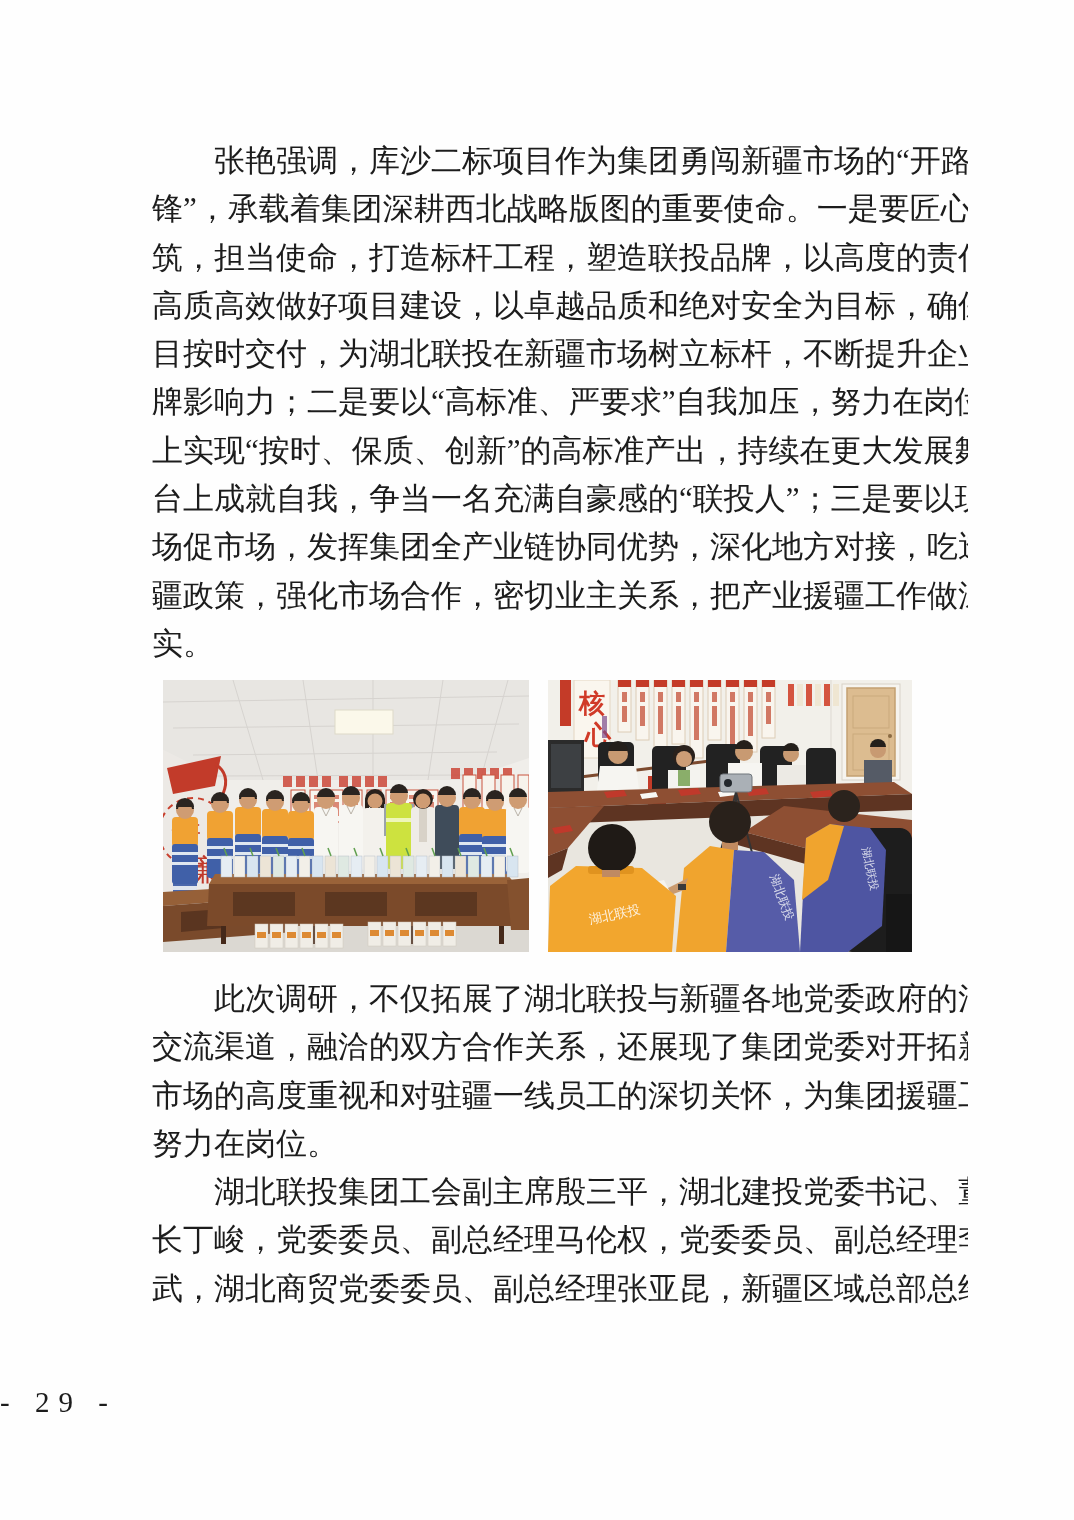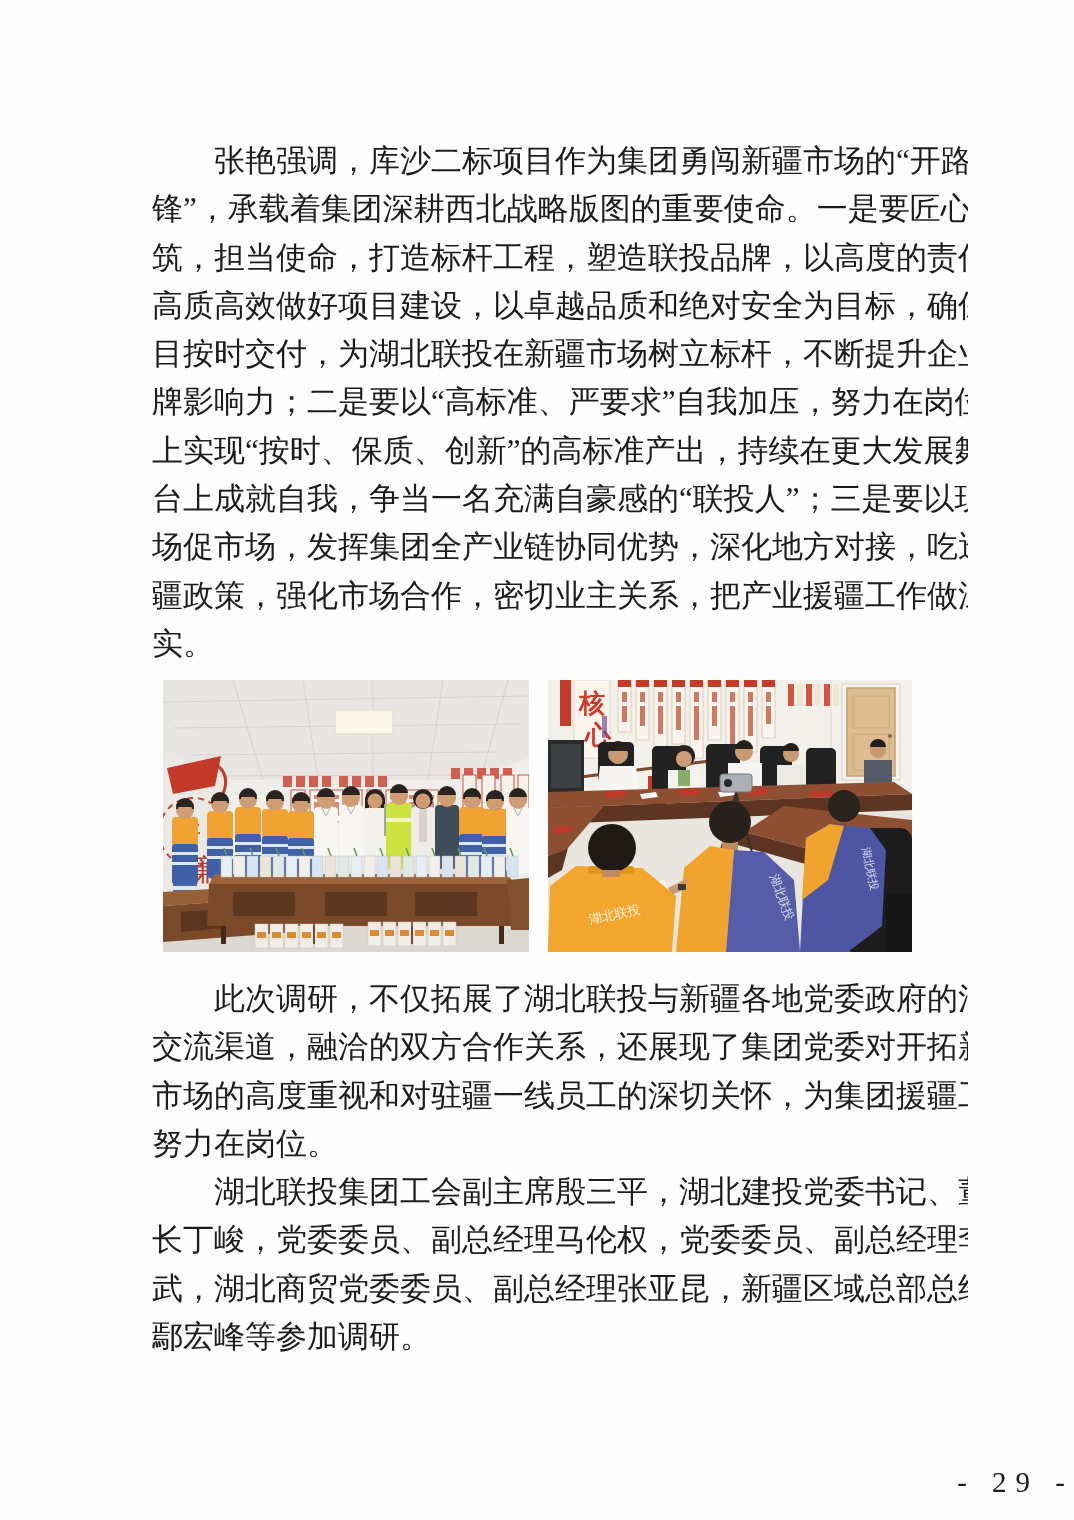--- a/index.html
+++ b/index.html
@@ -33,22 +33,22 @@
     position:absolute; left:163px; top:680px;
     width:749px; height:272px;
     display:flex; gap:19px;
   }
   .photo { height:272px; overflow:hidden; background:#e8e6e2; }
   .photo-left  { width:366px; }
   .photo-right { width:364px; }
   .photo svg { display:block; width:100%; height:100%; }
 
   .footer {
-    position:absolute; top:1458px; left:0; width:100%;
-    text-align:right;
+    position:absolute; top:1378px; left:0; width:100%;
+    text-align:left;
     font-size:29px; line-height:48px;
     letter-spacing:9px;
     color:#1c1c1c;
   }
 </style>
 </head>
 <body>
 
 <div class="page">
 
@@ -500,18 +500,17 @@
     <div class="tline indent">此次调研，不仅拓展了湖北联投与新疆各地党委政府的沟通</div>
     <div class="tline">交流渠道，融洽的双方合作关系，还展现了集团党委对开拓新疆</div>
     <div class="tline">市场的高度重视和对驻疆一线员工的深切关怀，为集团援疆工作</div>
     <div class="tline pend">努力在岗位。</div>
   </div>
 
   <div class="para para-3">
     <div class="tline indent">湖北联投集团工会副主席殷三平，湖北建投党委书记、董事</div>
     <div class="tline">长丁峻，党委委员、副总经理马伦权，党委委员、副总经理李伟</div>
     <div class="tline">武，湖北商贸党委委员、副总经理张亚昆，新疆区域总部总经理</div>
-    <div class="tline pend">鄢宏峰等参加调研。</div>
   </div>
 
   <div class="footer">- 29 -</div>
 
 </div>
 
 </body></html>

